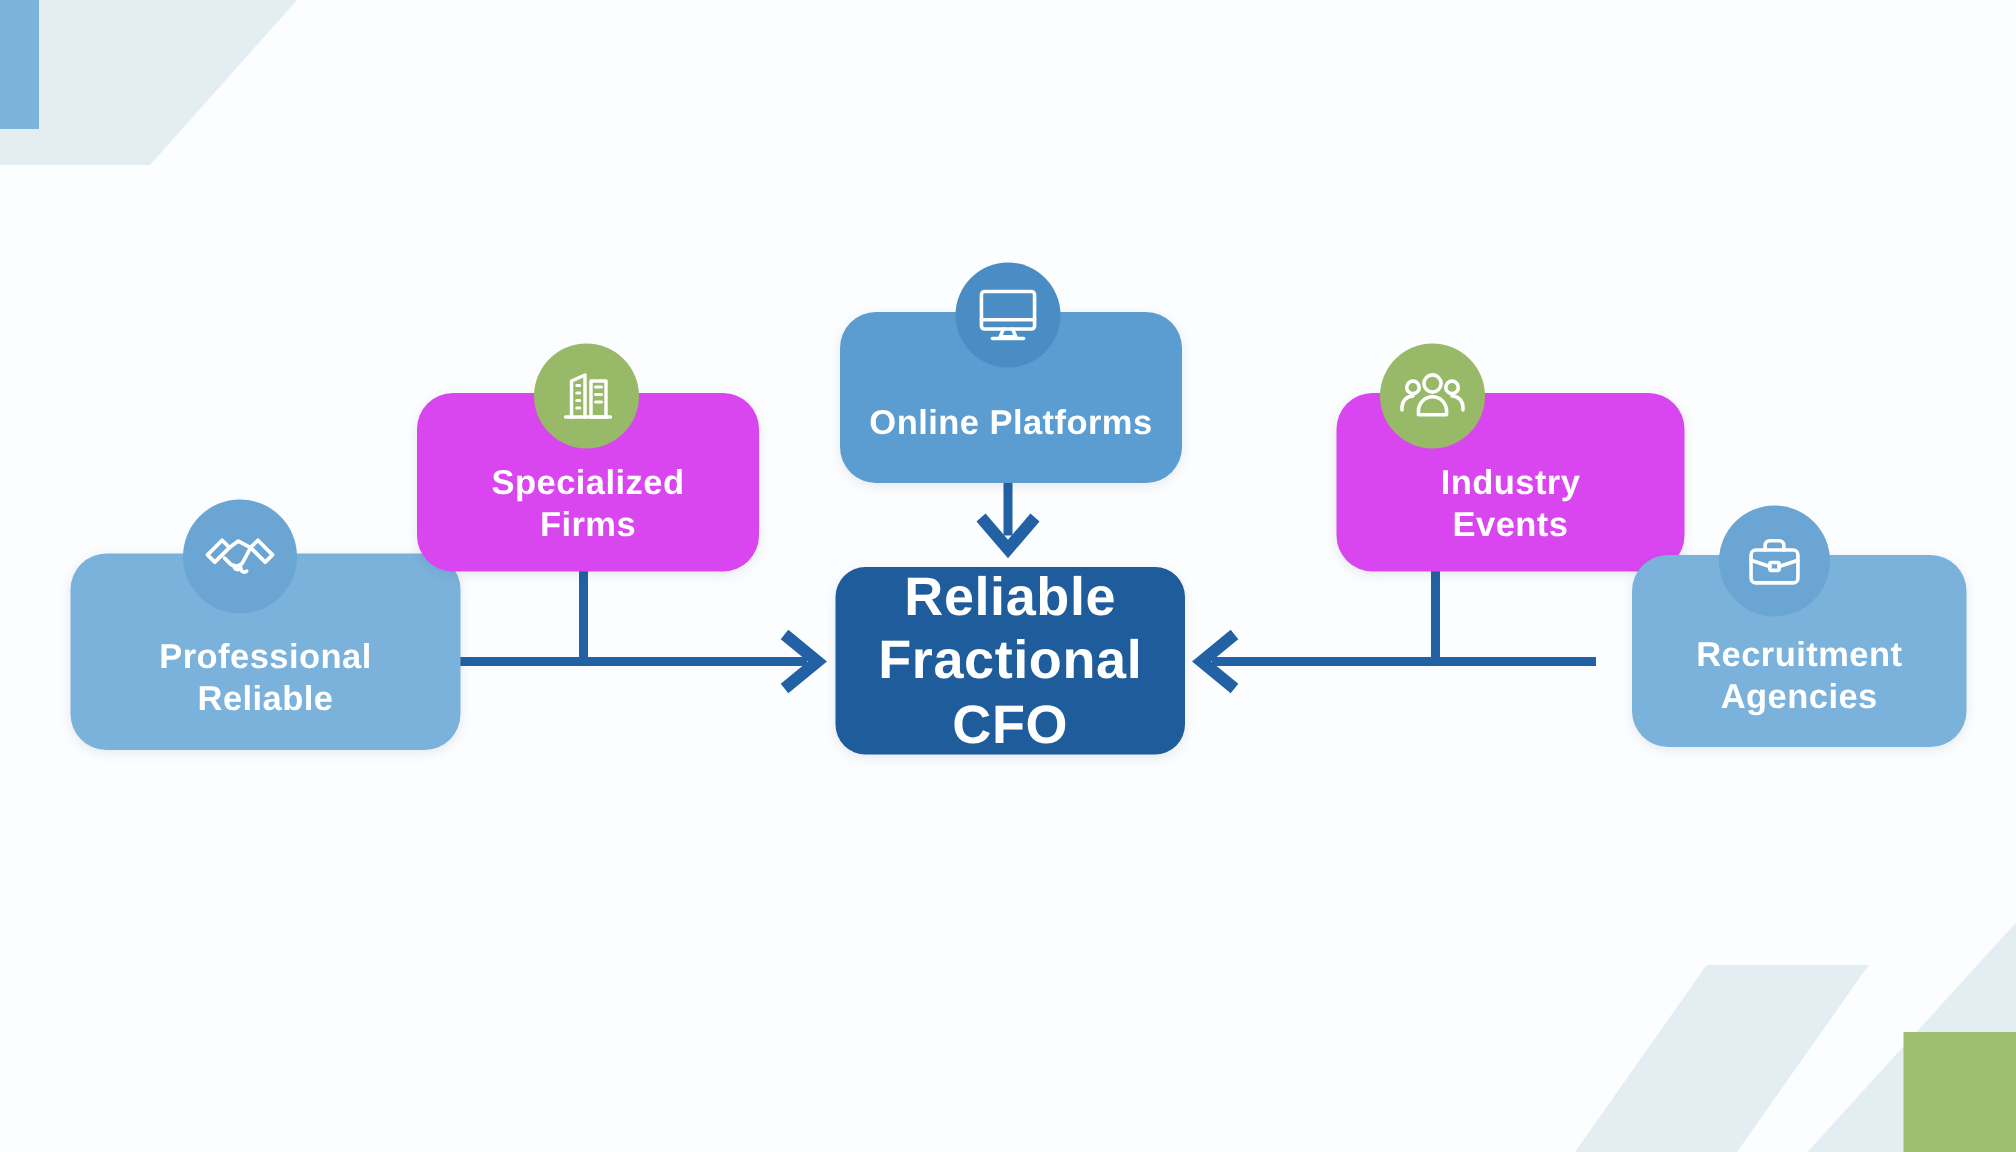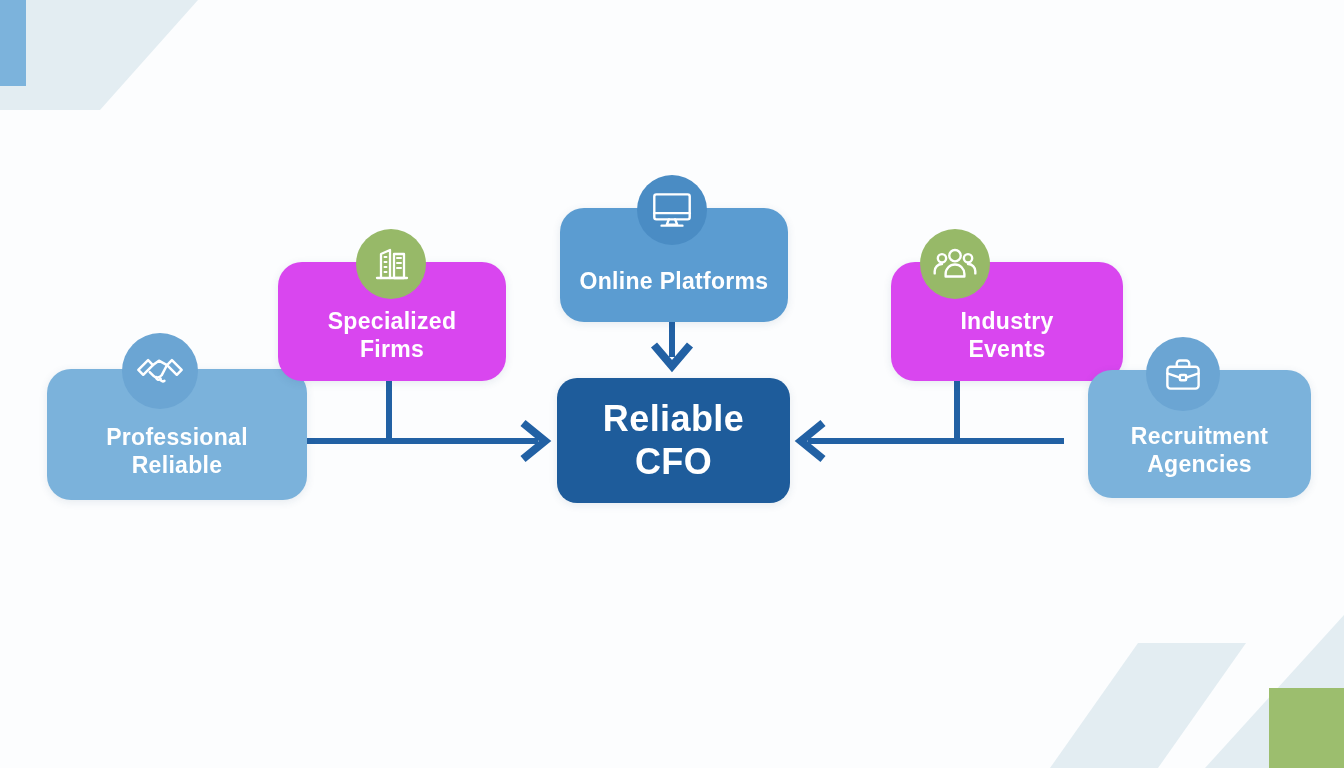--- a/index.html
+++ b/index.html
@@ -191,17 +191,18 @@
       <rect x="9" y="17" width="30" height="21" rx="3"></rect>
       <path d="M18 17 v-3 a3 3 0 0 1 3-3 h6 a3 3 0 0 1 3 3 v3"></path>
       <path d="M9 23.5 L21 27.5 M39 23.5 L27 27.5"></path>
       <rect x="21" y="25" width="6" height="5" rx="1"></rect>
     </svg>
   </div>
 
   <div class="node" id="node-center">
     <div class="label">
       <div>Reliable</div>
+      <div>Fractional</div>
       <div>CFO</div>
     </div>
   </div>
 
 </div>
 
 </body></html>

